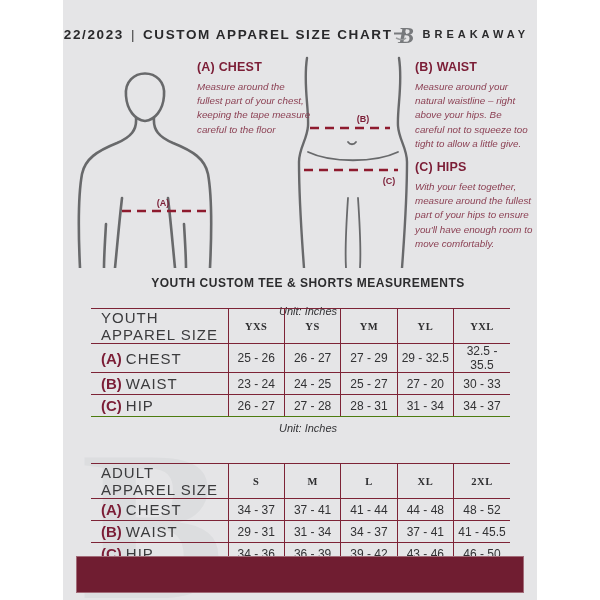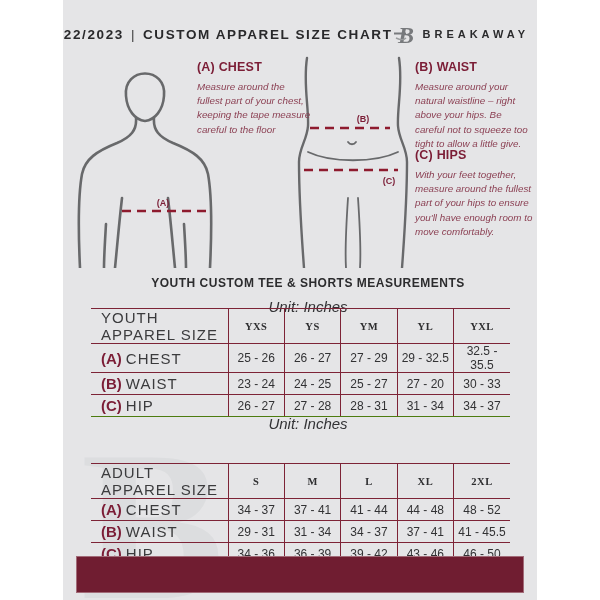--- a/index.html
+++ b/index.html
@@ -17,31 +17,31 @@
   .brand { display:flex; align-items:center; gap:6px; }
   .brand-name { font-weight:bold; font-size:11px; letter-spacing:4px; color:#2a2a2c; }
 
   
   .instr { position:absolute; }
   .instr h3 { font-size:12.5px; font-weight:bold; color:#7b1d36; letter-spacing:.2px;
     margin-bottom:6px; white-space:nowrap; }
   .instr p { font-size:9.8px; font-style:italic; color:#8c4154; line-height:1.45; }
   .instr-chest { left:134px; top:60px; width:114px; }
   .instr-waist { left:352px; top:60px; width:118px; }
-  .instr-hips  { left:352px; top:148px; width:120px; }
+  .instr-hips  { left:352px; top:160px; width:120px; }
 
   .fig { position:absolute; }
   .fig-upper { left:12px; top:56px; }
   .fig-lower { left:228px; top:56px; }
 
   
   .sect { position:absolute; left:16px; right:0; text-align:center; }
   .sect-youth { top:276px; } .sect-adult { top:407px; }
   .sect .t { font-size:12px; font-weight:bold; color:#2c2c2e; letter-spacing:.5px; }
-  .sect .u { font-size:15px; font-style:italic; color:#333336; margin-top:8px; }
+  .sect .u { font-size:11px; font-style:italic; color:#333336; margin-top:15px; }
 
   
   table.szt { position:absolute; left:28px; width:419px; border-collapse:collapse;
     table-layout:fixed; }
   .tbl-youth { top:308px; } .tbl-adult { top:463px; }
   table.szt td { height:22px; border-top:1px solid #7d2336; text-align:center;
     vertical-align:middle; font-size:12px; color:#323234; background:transparent; }
   table.szt tr:last-child td { border-bottom:1px solid #4d7c0f; }
   table.szt td.vcol { border-left:1px solid #7d2336; }
   table.szt td.lbl { text-align:left; padding-left:10px; color:#3b3b3d;

